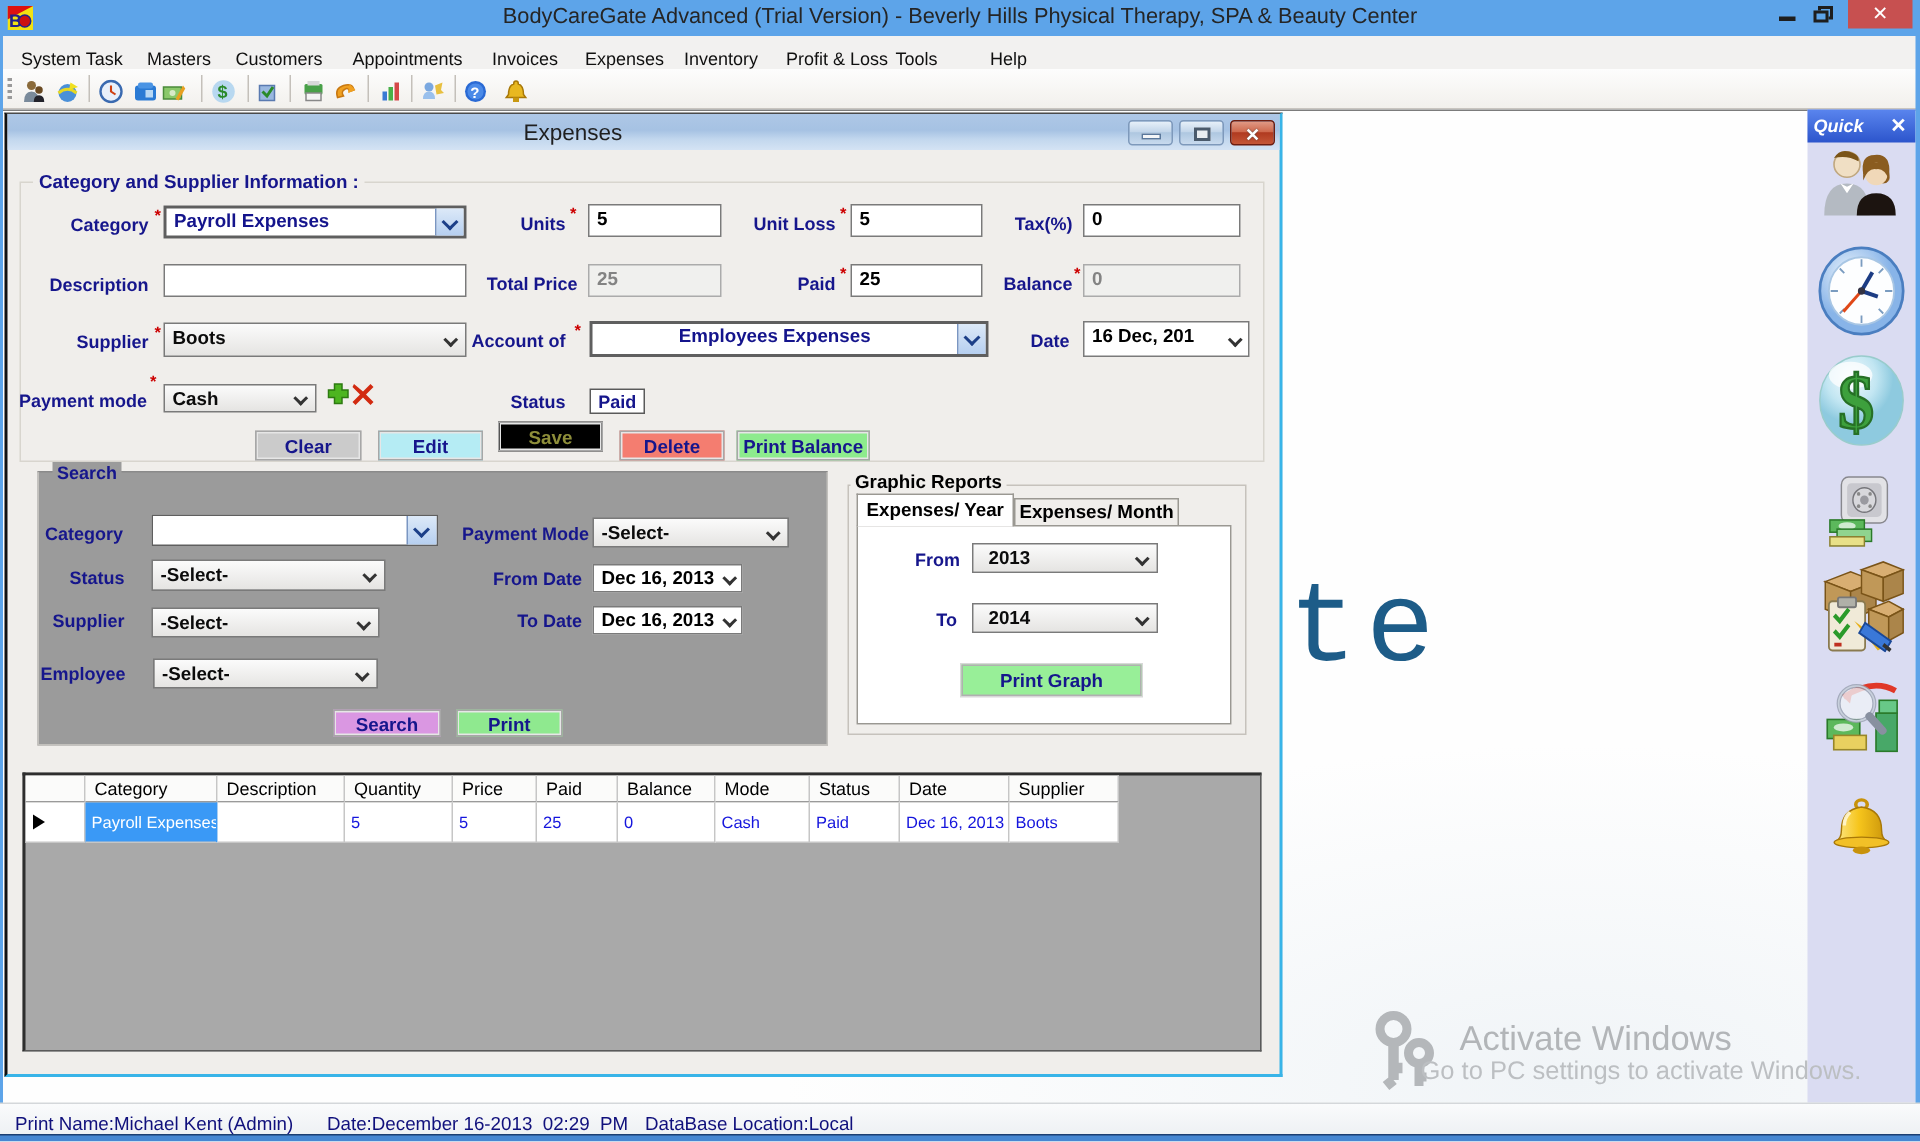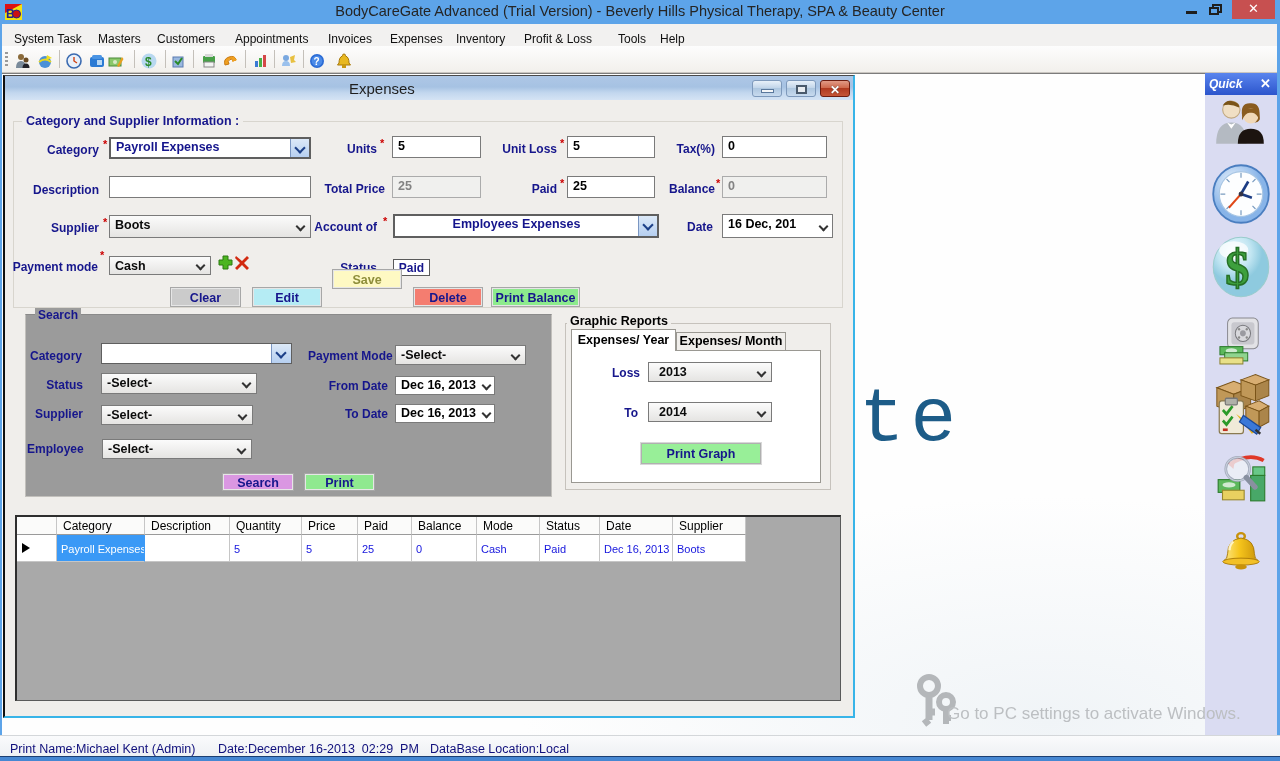--- a/index.html
+++ b/index.html
@@ -72,21 +72,21 @@
 <div class="abs" id="closebtn">✕</div>
 <div class="abs" id="menubar">
 <span style="left:14px">System Task</span>
     <span style="left:98px">Masters</span>
     <span style="left:157px">Customers</span>
     <span style="left:235px">Appointments</span>
     <span style="left:328px">Invoices</span>
     <span style="left:390px">Expenses</span>
     <span style="left:456px">Inventory</span>
     <span style="left:524px">Profit &amp; Loss</span>
-    <span style="left:618px">Tools</span>
+    <span style="left:597px">Tools</span>
     <span style="left:660px">Help</span>
 </div>
 <div class="abs" id="toolbar">
 <div class="grip"></div>
 <div class="tsep" style="left:59px"></div><div class="tsep" style="left:134px"></div><div class="tsep" style="left:165px"></div><div class="tsep" style="left:193px"></div><div class="tsep" style="left:245px"></div><div class="tsep" style="left:274px"></div><div class="tsep" style="left:303px"></div>
 <span id="ticons"><svg style="position:absolute;left:15px;top:7px" width="16" height="16" viewBox="0 0 16 16">
         <g>
           <circle cx="6" cy="4" r="3" fill="#8a6a3a"></circle>
           <path d="M1 15 Q1 8 6 8 Q11 8 11 15 Z" fill="#7a8a9a"></path>
           <circle cx="11" cy="7" r="2.5" fill="#6a4a22"></circle>
@@ -164,20 +164,21 @@
 <div class="abs" id="mdi">
   <div class="abs" id="wm1">te</div>
   <svg class="abs" style="left:911px;top:600px" width="52" height="55" viewBox="0 0 52 55">
       <g fill="none" stroke="#b4b7ba" stroke-width="6">
         <circle cx="16" cy="12" r="9"></circle>
         <path d="M16 21 L16 46 M16 46 L11 50 M16 38 L22 38" stroke-width="7"></path>
         <circle cx="33" cy="28" r="7"></circle>
         <path d="M33 35 L33 50 M33 44 L38 44" stroke-width="6"></path>
       </g>
     </svg>
+  <div class="abs" id="actw1">Activate Windows</div>
   <div class="abs" id="actw2">Go to PC settings to activate Windows.</div>
 </div>
 <div class="abs" id="quick">
   <div class="abs" id="quickhead">
       <span style="position:absolute;left:4px;top:4px">Quick</span>
       <span style="position:absolute;right:6px;top:3px;font-style:normal;font-size:13px">✕</span>
     </div>
   <span id="qicons"><svg style="position:absolute;left:9px;top:26px" width="52" height="51" viewBox="0 0 48 48" preserveAspectRatio="none">
         <path d="M26 16 Q24 4 33 4 Q43 3 42 16 Q43 22 38 22 Z" fill="#8a5c20"></path>
         <circle cx="16" cy="10" r="8" fill="#f0dfc4" stroke="#c0a880"></circle>
@@ -330,21 +331,21 @@
         <path d="M5 1 h5 v4 h4 v5 h-4 v4 h-5 v-4 h-4 v-5 h4 Z" fill="#4db520" stroke="#2d7a10"></path>
       </svg>
   <svg class="abs" style="left:229px;top:155px" width="16" height="15" viewBox="0 0 16 15">
         <path d="M2 1 L8 6 L13 1 L15 3 L10 8 L15 13 L13 15 L8 10 L3 15 L1 13 L6 8 L1 3 Z" fill="#d22a10"></path>
       </svg>
   <div class="lbl" style="left:300px;top:161px;width:72px">Status</div>
   <div class="abs" style="left:388px;top:159px;width:37px;height:17px;background:#fff;border:1px solid #5a5a5a;font-size:12px;font-weight:bold;color:#16168c;text-align:center;padding-top:1px">Paid</div>
 
   <div class="btn" style="left:165px;top:187px;width:71px;background:#cbcbcb">Clear</div>
   <div class="btn" style="left:247px;top:187px;width:70px;background:#b5ecf4">Edit</div>
-  <div class="btn" style="left:327px;top:169px;width:70px;background:#fef9c3;color:#8e8e3a">Save</div>
+  <div class="btn" style="left:327px;top:181px;width:70px;background:#000000;color:#8e8e3a">Save</div>
   <div class="btn" style="left:408px;top:187px;width:70px;background:#f47d70">Delete</div>
   <div class="btn" style="left:486px;top:187px;width:89px;background:#8deb8d">Print Balance</div>
 
   <div class="abs" id="searchbox" style="left:20px;top:214px;width:527px;height:183px;background:#9b9b9b;border:1px solid #c2c0bc;border-top:1px solid #8a8a8a">
     <div class="lbll" style="left:9px;top:-7px;background:#9b9b9b;padding:0 3px">Search</div>
     <div class="lbl" style="left:0px;top:34px;width:56px">Category</div>
     <div class="cbf" style="left:75px;top:28px;width:191px;height:21px;border-width:1px">
           <div class="fbtn" style="width:20px"></div>
         </div>
     <div class="lbl" style="left:282px;top:34px;width:80px">Payment Mode</div>
@@ -361,21 +362,21 @@
     <div class="cb" style="left:76px;top:124px;width:150px;height:20px">-Select-<div class="chev" style="top:6px"></div></div>
     <div class="btn" style="left:196px;top:158px;width:72px;height:18px;background:#da97e2;padding-top:2px">Search</div>
     <div class="btn" style="left:278px;top:158px;width:71px;height:18px;background:#8fe98f;padding-top:2px">Print</div>
   </div>
 
   <div class="lbll" style="left:562px;top:214px;color:#000;font-size:12.5px;background:#f0eeeb;padding:0 3px;z-index:2">Graphic Reports</div>
   <div class="grp" style="left:560px;top:223px;width:266px;height:167px;border-color:#c6c2bc"></div>
   <div class="abs" style="left:566px;top:250px;width:250px;height:133px;background:#fff;border:1px solid #9a9892"></div>
   <div class="abs" style="left:566px;top:229px;width:105px;height:22px;background:#fff;border:1px solid #9a9892;border-bottom:none;font-size:12.5px;font-weight:bold;text-align:center;padding-top:3px">Expenses/ Year</div>
   <div class="abs" style="left:671px;top:232px;width:110px;height:18px;background:#f0eeeb;border:1px solid #9a9892;border-bottom:none;font-size:12.5px;font-weight:bold;text-align:center;padding-top:1px">Expenses/ Month</div>
-  <div class="lbl" style="left:575px;top:266px;width:60px">Loss</div>
+  <div class="lbl" style="left:575px;top:266px;width:60px">From</div>
   <div class="cb" style="left:643px;top:262px;width:124px;height:20px;padding-left:10px">2013<div class="chev" style="top:6px"></div></div>
   <div class="lbl" style="left:573px;top:306px;width:60px">To</div>
   <div class="cb" style="left:643px;top:302px;width:124px;height:20px;padding-left:10px">2014<div class="chev" style="top:6px"></div></div>
   <div class="btn" style="left:636px;top:343px;width:120px;height:21px;background:#98ef98;border:1px solid #b0b0b0;box-shadow:0 0 0 1px #d8d8d8">Print Graph</div>
 
   <div id="grid">
     <span id="gridcells"><div class="gh" style="left:0px;top:0;width:40px"></div><div class="gc" style="left:0px;top:18px;width:40px;"></div><div class="gh" style="left:40px;top:0;width:88px">Category</div><div class="gc" style="left:40px;top:18px;width:88px;background:#3a99f6;color:#fff;border-right-color:#3a99f6;">Payroll Expenses</div><div class="gh" style="left:128px;top:0;width:85px">Description</div><div class="gc" style="left:128px;top:18px;width:85px;"></div><div class="gh" style="left:213px;top:0;width:72px">Quantity</div><div class="gc" style="left:213px;top:18px;width:72px;">5</div><div class="gh" style="left:285px;top:0;width:56px">Price</div><div class="gc" style="left:285px;top:18px;width:56px;">5</div><div class="gh" style="left:341px;top:0;width:54px">Paid</div><div class="gc" style="left:341px;top:18px;width:54px;">25</div><div class="gh" style="left:395px;top:0;width:65px">Balance</div><div class="gc" style="left:395px;top:18px;width:65px;">0</div><div class="gh" style="left:460px;top:0;width:63px">Mode</div><div class="gc" style="left:460px;top:18px;width:63px;">Cash</div><div class="gh" style="left:523px;top:0;width:60px">Status</div><div class="gc" style="left:523px;top:18px;width:60px;">Paid</div><div class="gh" style="left:583px;top:0;width:73px">Date</div><div class="gc" style="left:583px;top:18px;width:73px;">Dec 16, 2013</div><div class="gh" style="left:656px;top:0;width:73px">Supplier</div><div class="gc" style="left:656px;top:18px;width:73px;">Boots</div><div style="position:absolute;left:5px;top:26px;width:0;height:0;border-left:8px solid #000;border-top:5px solid transparent;border-bottom:5px solid transparent"></div></span>
   </div>
  </div>
 </div>

